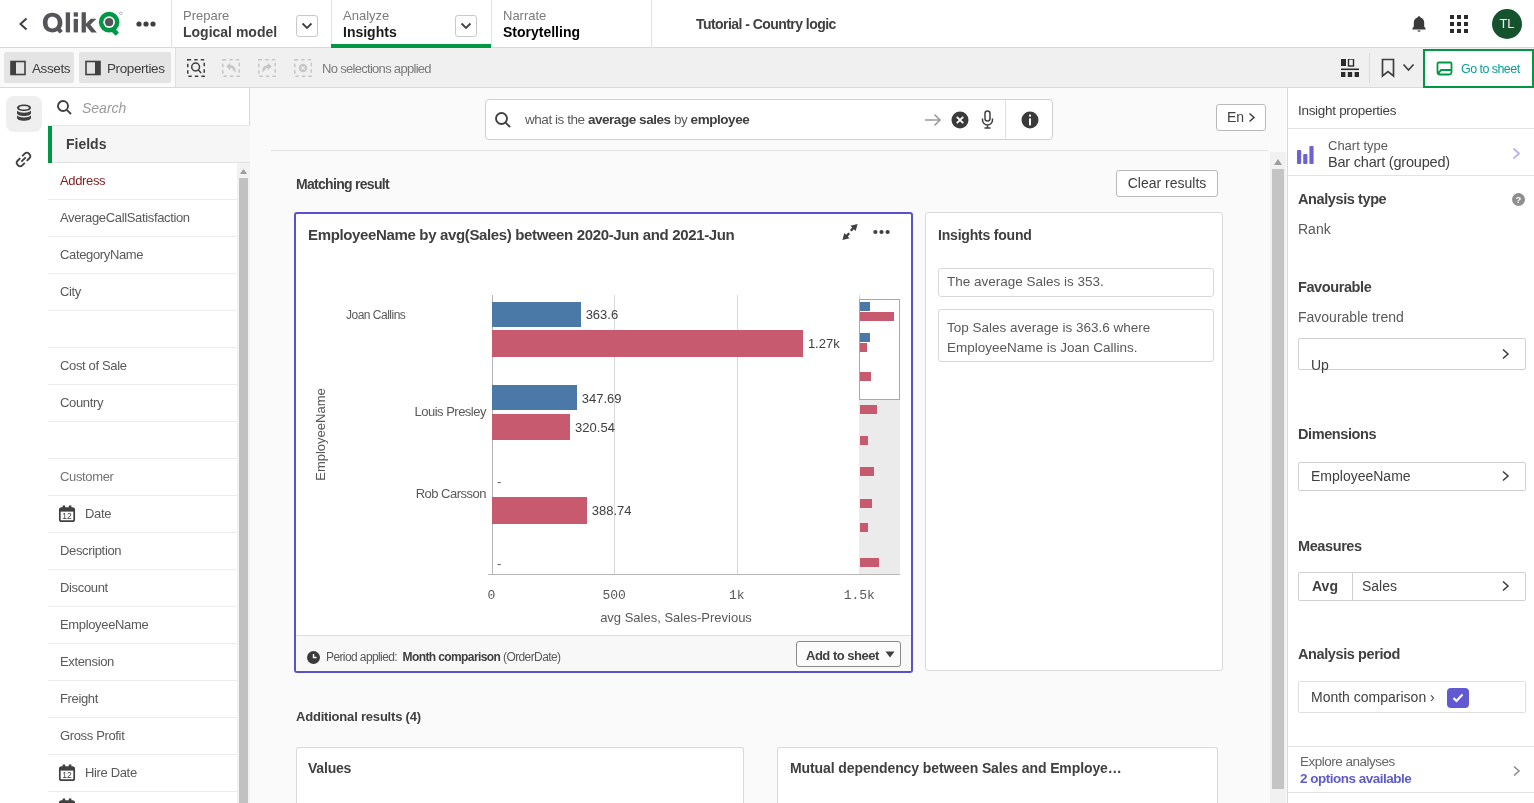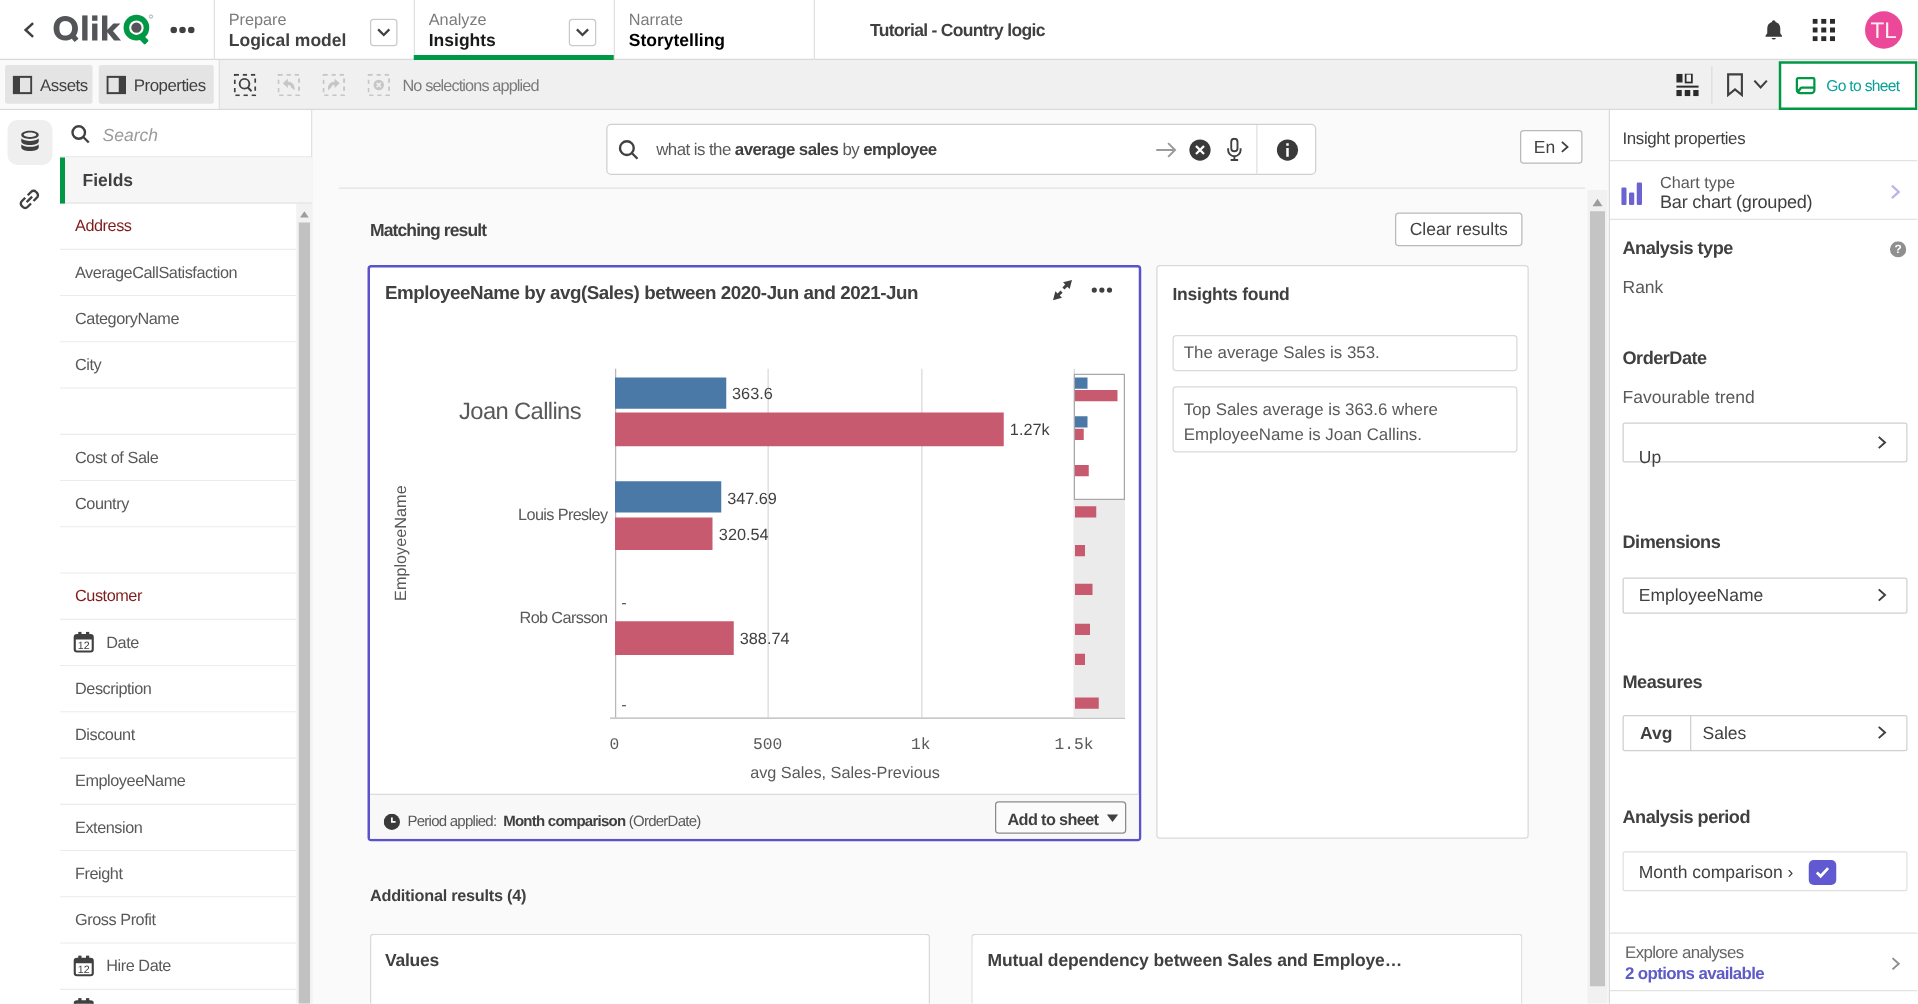--- a/index.html
+++ b/index.html
@@ -78,21 +78,21 @@
       <rect x="14" y="0" width="4" height="4"></rect>
     <rect x="0" y="7" width="4" height="4"></rect>
       <rect x="7" y="7" width="4" height="4"></rect>
       <rect x="14" y="7" width="4" height="4"></rect>
     <rect x="0" y="14" width="4" height="4"></rect>
       <rect x="7" y="14" width="4" height="4"></rect>
       <rect x="14" y="14" width="4" height="4"></rect>
   </g>
 </svg>
 
-<div class="abs" style="left:1492px;top:9px;width:30px;height:30px;border-radius:50%;background:#ec4899;color:#fdeef6;font-size:18px;text-align:center;line-height:30px;">TL</div>
+<div class="abs" style="left:1492px;top:9px;width:30px;height:30px;border-radius:50%;background:#14532d;color:#fdeef6;font-size:13px;text-align:center;line-height:30px;">TL</div>
 
 <div class="abs" style="left:0;top:48px;width:1534px;height:40px;background:#f0f0f0;border-bottom:1px solid #d9d9d9;"></div>
 <div class="abs" style="left:0;top:48px;width:175px;height:39px;background:#fafafa;"></div>
 <div class="abs" style="left:175px;top:48px;width:1px;height:39px;background:#e0e0e0;"></div>
 
 <div class="abs" style="left:4px;top:52px;width:70px;height:31px;background:#e4e4e4;border-radius:2px;"></div>
 <svg class="abs" style="left:10px;top:60px;" width="16" height="16" viewBox="0 0 16 16">
   <rect x="1" y="1.5" width="14" height="13" fill="none" stroke="#404040" stroke-width="1.6"></rect>
   <rect x="1" y="1.5" width="5" height="13" fill="#404040"></rect>
 </svg>
@@ -189,21 +189,21 @@
     <div class="abs" style="left:60px;top:284px;font-size:13px;letter-spacing:-0.35px;color:#595959;">City</div>
     <div class="abs" style="left:48px;top:311px;width:189px;height:37px;border-bottom:1px solid #ececec;background:#fff;"></div>
     <div class="abs" style="left:60px;top:321px;font-size:13px;letter-spacing:-0.35px;color:#595959;margin-top:32px;">ContactName</div>
     <div class="abs" style="left:48px;top:348px;width:189px;height:37px;border-bottom:1px solid #ececec;background:#fff;"></div>
     <div class="abs" style="left:60px;top:358px;font-size:13px;letter-spacing:-0.35px;color:#595959;">Cost of Sale</div>
     <div class="abs" style="left:48px;top:385px;width:189px;height:37px;border-bottom:1px solid #ececec;background:#fff;"></div>
     <div class="abs" style="left:60px;top:395px;font-size:13px;letter-spacing:-0.35px;color:#595959;">Country</div>
     <div class="abs" style="left:48px;top:422px;width:189px;height:37px;border-bottom:1px solid #ececec;background:#fff;"></div>
     <div class="abs" style="left:60px;top:432px;font-size:13px;letter-spacing:-0.35px;color:#595959;margin-top:32px;">CountryCode</div>
     <div class="abs" style="left:48px;top:459px;width:189px;height:37px;border-bottom:1px solid #ececec;background:#fff;"></div>
-    <div class="abs" style="left:60px;top:469px;font-size:13px;letter-spacing:-0.35px;color:#7f1d1d;">Customer</div>
+    <div class="abs" style="left:60px;top:469px;font-size:13px;letter-spacing:-0.35px;color:#737373;">Customer</div>
     <div class="abs" style="left:48px;top:496px;width:189px;height:37px;border-bottom:1px solid #ececec;background:#fff;"></div>
     <svg class="abs" style="left:58px;top:505px;" width="18" height="18" viewBox="0 0 18 18">
       <rect x="4.6" y="0.5" width="2.6" height="4" fill="#404040"></rect>
       <rect x="10.8" y="0.5" width="2.6" height="4" fill="#404040"></rect>
       <rect x="1.8" y="3" width="14.4" height="13.2" rx="1.8" fill="none" stroke="#404040" stroke-width="1.7"></rect>
       <rect x="1.8" y="3" width="14.4" height="3.6" fill="#404040"></rect>
       <text x="9" y="14" font-size="8.5" fill="#404040" text-anchor="middle" font-family="Liberation Sans">12</text>
     </svg>
     <div class="abs" style="left:85px;top:506px;font-size:13px;letter-spacing:-0.35px;color:#595959;">Date</div>
     <div class="abs" style="left:48px;top:533px;width:189px;height:37px;border-bottom:1px solid #ececec;background:#fff;"></div>
@@ -313,21 +313,21 @@
     <div class="abs" style="left:491.5px;top:330px;width:311.404px;height:26.5px;background:#c85a70;"></div>
     <div class="abs" style="left:807.904px;top:336.25px;font-size:13px;color:#404040;">1.27k</div>
     <div class="abs" style="left:491.5px;top:385px;width:85.253588px;height:25px;background:#4a79a8;"></div>
     <div class="abs" style="left:581.753588px;top:390.5px;font-size:13px;color:#404040;">347.69</div>
     <div class="abs" style="left:491.5px;top:413.5px;width:78.59640800000001px;height:26.5px;background:#c85a70;"></div>
     <div class="abs" style="left:575.096408px;top:419.75px;font-size:13px;color:#404040;">320.54</div>
     <div class="abs" style="left:491.5px;top:497.2px;width:95.31904800000001px;height:26.5px;background:#c85a70;"></div>
     <div class="abs" style="left:591.8190480000001px;top:503.45px;font-size:13px;color:#404040;">388.74</div>
     <div class="abs" style="left:497px;top:474px;font-size:13px;color:#595959;">-</div>
     <div class="abs" style="left:497px;top:556px;font-size:13px;color:#595959;">-</div>
-    <div class="abs" style="left:346px;top:319px;width:140px;text-align:center;font-size:19px;letter-spacing:-0.5px;color:#595959;">Joan Callins</div>
+    <div class="abs" style="left:346px;top:308px;width:140px;text-align:left;font-size:12px;letter-spacing:-0.5px;color:#595959;">Joan Callins</div>
     <div class="abs" style="left:346px;top:404px;width:140px;text-align:right;font-size:13px;letter-spacing:-0.5px;color:#595959;">Louis Presley</div>
     <div class="abs" style="left:346px;top:486px;width:140px;text-align:right;font-size:13px;letter-spacing:-0.5px;color:#595959;">Rob Carsson</div>
     <div class="abs" style="left:248px;top:427px;width:145px;text-align:center;font-size:13px;color:#595959;transform:rotate(-90deg);transform-origin:center;">EmployeeName</div>
     <div class="abs" style="left:461.5px;top:588px;width:60px;text-align:center;font-size:13px;font-family:'Liberation Mono',monospace;color:#595959;">0</div>
     <div class="abs" style="left:584.1px;top:588px;width:60px;text-align:center;font-size:13px;font-family:'Liberation Mono',monospace;color:#595959;">500</div>
     <div class="abs" style="left:706.7px;top:588px;width:60px;text-align:center;font-size:13px;font-family:'Liberation Mono',monospace;color:#595959;">1k</div>
     <div class="abs" style="left:829.3px;top:588px;width:60px;text-align:center;font-size:13px;font-family:'Liberation Mono',monospace;color:#595959;">1.5k</div>
     <div class="abs" style="left:500px;top:610px;width:352px;text-align:center;font-size:13px;color:#595959;">avg Sales, Sales-Previous</div>
     <div class="abs" style="left:859px;top:400px;width:40.5px;height:174px;background:#ebebeb;"></div>
     <div class="abs" style="left:859px;top:299px;width:40.5px;height:101px;background:#fff;border:1px solid #a8a8a8;"></div>
@@ -387,21 +387,21 @@
   </svg>
 <div class="abs" style="left:1288px;top:175px;width:246px;height:1px;background:#e2e2e2;"></div>
 
 <div class="abs" style="left:1298px;top:191px;font-size:14.5px;font-weight:bold;color:#404040;letter-spacing:-0.4px;">Analysis type</div>
 <svg class="abs" style="left:1512px;top:193px;" width="13" height="13" viewBox="0 0 13 13">
   <circle cx="6.5" cy="6.5" r="6.5" fill="#8f8f8f"></circle>
   <text x="6.5" y="9.8" font-size="9.5" fill="#fff" text-anchor="middle" font-family="Liberation Sans" font-weight="bold">?</text>
 </svg>
 <div class="abs" style="left:1298px;top:221px;font-size:14px;color:#595959;">Rank</div>
 
-<div class="abs" style="left:1298px;top:279px;font-size:14.5px;font-weight:bold;color:#404040;letter-spacing:-0.4px;">OrderDate</div>
+<div class="abs" style="left:1298px;top:279px;font-size:14.5px;font-weight:bold;color:#404040;letter-spacing:-0.4px;">Favourable</div>
 <div class="abs" style="left:1298px;top:309px;font-size:14px;color:#595959;">Favourable trend</div>
 <div class="abs" style="left:1298px;top:338px;width:228px;height:32px;background:#fff;border:1px solid #d0d0d0;border-radius:2px;"></div>
 <div class="abs" style="left:1311px;top:357px;font-size:14px;color:#404040;">Up</div>
 <svg class="abs" style="left:1502px;top:348px;" width="8" height="12" viewBox="0 0 8 12">
     <path d="M1 1.5 L6 6 L1 10.5" fill="none" stroke="#404040" stroke-width="1.6"></path>
   </svg>
 
 <div class="abs" style="left:1298px;top:426px;font-size:14.5px;font-weight:bold;color:#404040;letter-spacing:-0.4px;">Dimensions</div>
 <div class="abs" style="left:1298px;top:462px;width:228px;height:29px;background:#fff;border:1px solid #d0d0d0;border-radius:2px;"></div>
 <div class="abs" style="left:1311px;top:468px;font-size:14px;color:#404040;">EmployeeName</div>

